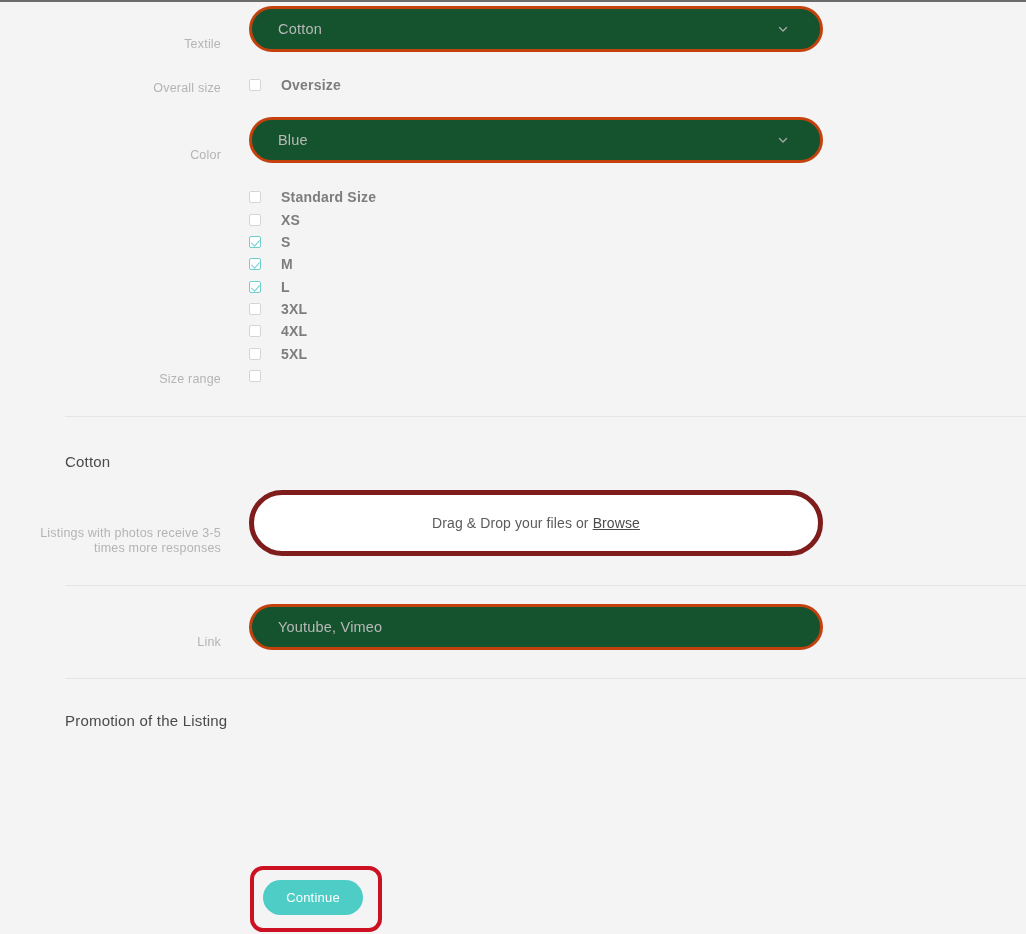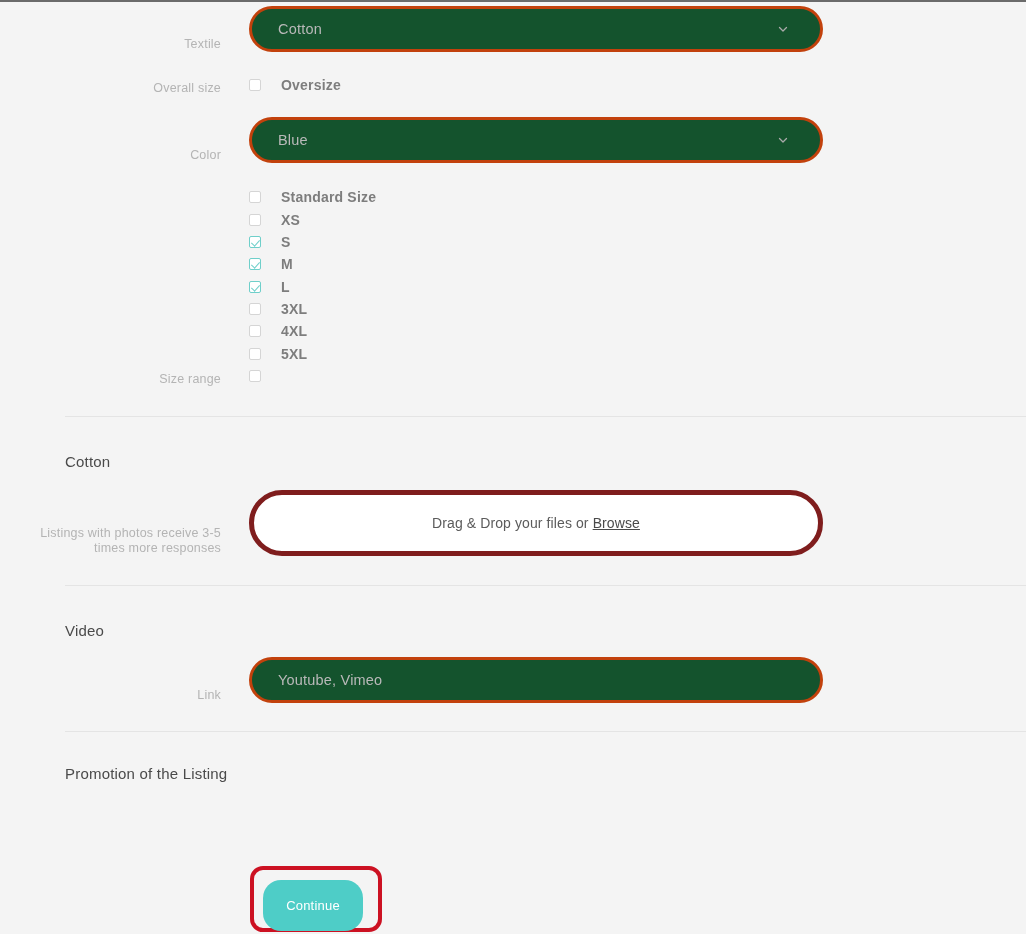--- a/index.html
+++ b/index.html
@@ -160,21 +160,21 @@
     height: 66px;
     box-sizing: border-box;
     border: 4px solid #cc1122;
     border-radius: 13px;
   }
   .continue-btn {
     position: absolute;
     left: 263px;
     top: 878px;
     width: 100px;
-    height: 51px;
+    height: 35px;
     border: none;
     border-radius: 18px;
     background: #4ecdc7;
     color: #ffffff;
     font-family: "Liberation Sans", sans-serif;
     font-size: 13px;
     letter-spacing: .2px;
     cursor: pointer;
   }
 </style>
@@ -275,21 +275,20 @@
     <div class="field-ctl">
       <div class="dropzone">
         <span>Drag &amp; Drop your files or</span>
         <span class="browse-link">Browse</span>
       </div>
     </div>
   </div>
 
   <div class="divider" style="margin-top:29px;"></div>
 
-  <div class="section-title" style="margin-top:36px;">Video</div>
 
   <div class="form-row" style="margin-top:18px;">
     <div class="field-label" style="padding-top:14px;">Link</div>
     <div class="field-ctl">
       <div class="pill-input">
         <span class="ph">Youtube, Vimeo</span>
       </div>
     </div>
   </div>
 

